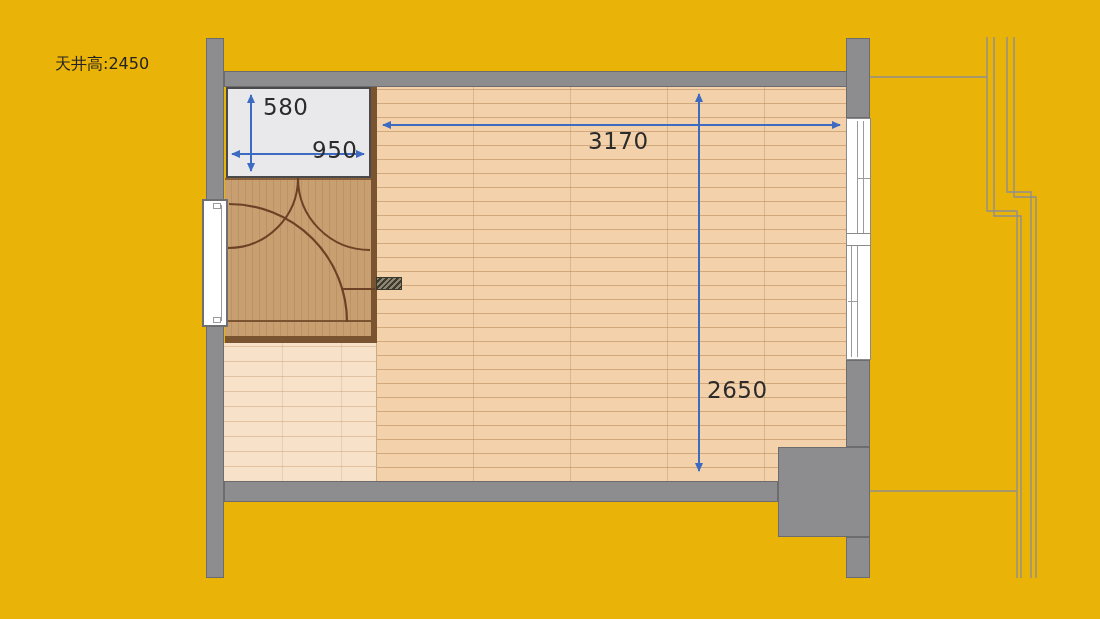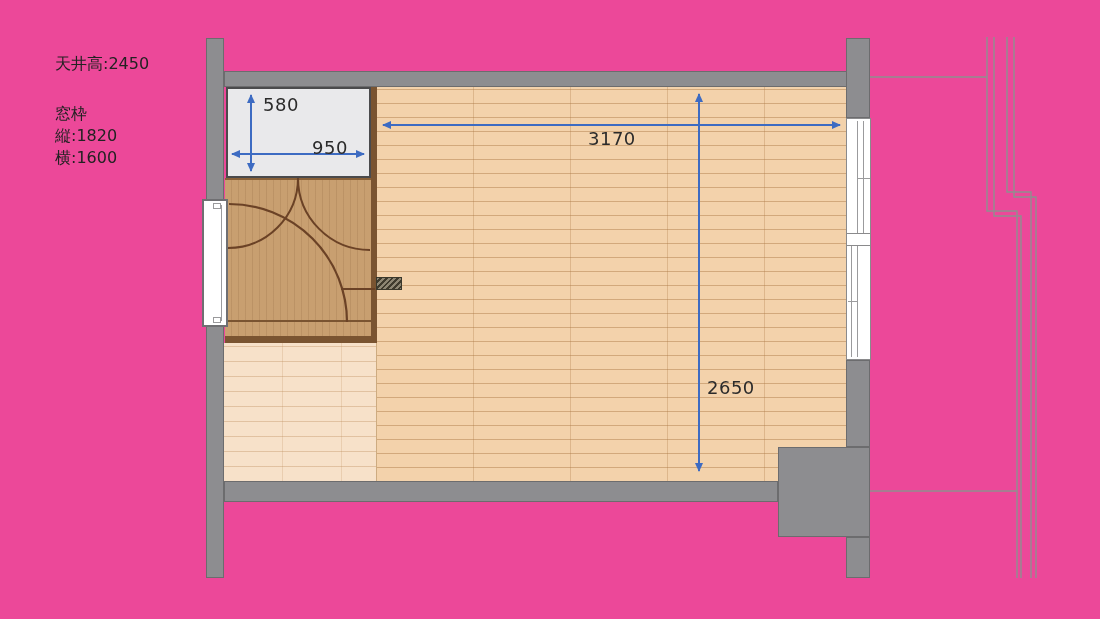--- a/index.html
+++ b/index.html
@@ -1,17 +1,17 @@
 <!DOCTYPE html>
 <html><head>
 <meta charset="utf-8">
 <style>
   html,body{margin:0;padding:0;background:#fff;}
   #plan{
-    position:relative;width:1100px;height:619px;background:#ec4899;
+    position:relative;width:1100px;height:619px;background:#eab308;
     font-family:"DejaVu Sans","Liberation Sans",sans-serif;
     color:#2d2d2d;overflow:hidden;
   }
   .abs{position:absolute;box-sizing:border-box;}
   
   .wall{position:absolute;box-sizing:border-box;background:#8d8d90;border:1px solid #6c6c6e;}
   
   .floor-main{
     background-color:#f3d2ab;
     background-image:
@@ -41,37 +41,32 @@
   .window{background:#ffffff;border:1px solid #8a8a8c;}
   .win-rail{position:absolute;left:0;right:0;height:11px;border-top:1px solid #8a8a8c;border-bottom:1px solid #8a8a8c;background:#fff;}
   .win-line{position:absolute;width:1px;background:#9b9b9d;}
   .win-tick{position:absolute;height:1px;background:#9b9b9d;}
   
   .stub{
     background:repeating-linear-gradient(135deg,#8d8673 0 2px,#3f3b2e 2px 4px);
     border:1px solid #3a382c;
   }
   
-  .dim-label{position:absolute;font-size:18px;line-height:1;color:#2b2b2b;letter-spacing:.5px;}
+  .dim-label{position:absolute;font-size:23px;line-height:1;color:#2b2b2b;letter-spacing:.5px;}
   
   .note{position:absolute;left:55px;font-size:16px;line-height:22px;color:#222;}
   svg.overlay{position:absolute;left:0;top:0;pointer-events:none;}
 </style>
 </head>
 <body>
 
 <div id="plan">
 
   <div class="note" style="top:53px;">
     <div>天井高:2450</div>
-  </div>
-  <div class="note" style="top:103px;">
-    <div>窓枠</div>
-    <div>縦:1820</div>
-    <div>横:1600</div>
   </div>
 
   <div class="abs floor-main" style="left:377px;top:87px;width:469px;height:394px;"></div>
   <div class="abs floor-entry" style="left:224px;top:343px;width:153px;height:138px;"></div>
 
   <div class="abs closet" style="left:226px;top:87px;width:145px;height:91px;"></div>
 
   <div class="abs genkan" style="left:225px;top:178px;width:146px;height:165px;">
     <div class="genkan-step"></div>
   </div>

